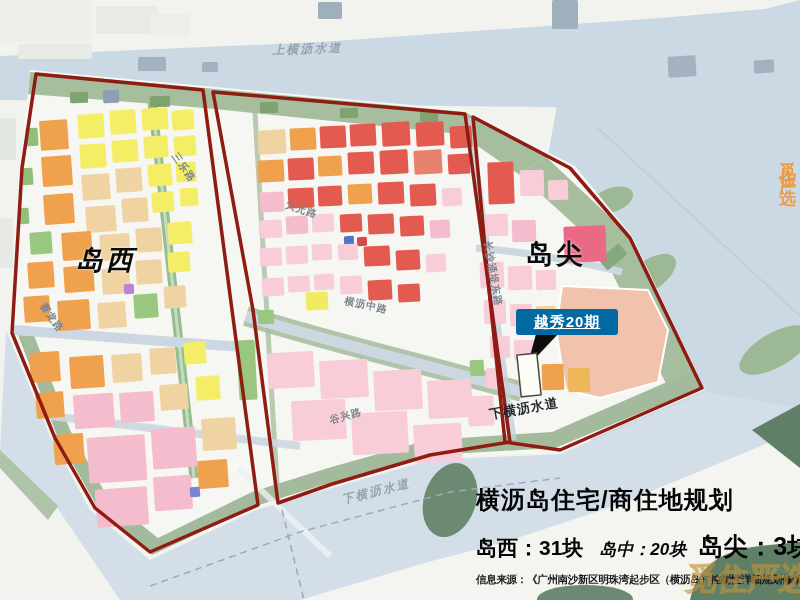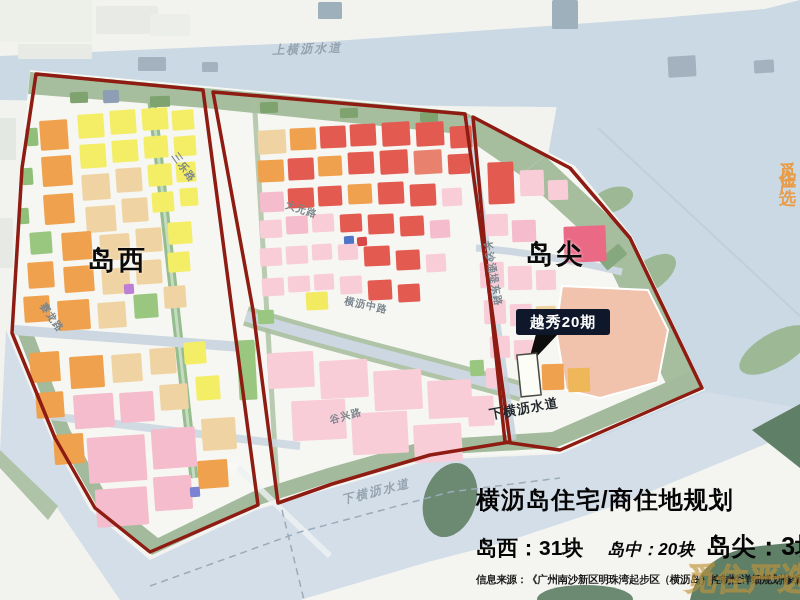--- a/index.html
+++ b/index.html
@@ -6,28 +6,28 @@
   #stage{position:relative;width:800px;height:600px;overflow:hidden;background:#f2f3ef;
          font-family:"Liberation Sans",sans-serif;}
   #basemap{position:absolute;left:0;top:0;}
   #label-layer{position:absolute;left:0;top:0;width:800px;height:600px;pointer-events:none;}
   .maplabel{position:absolute;transform-origin:left top;white-space:nowrap;font-weight:bold;}
   .region{font-size:27px;color:#0b0b0b;letter-spacing:3px;font-weight:900;
           text-shadow:0 0 3px rgba(255,255,255,.85);}
   .water{font-size:12px;color:#94a3af;font-style:italic;font-weight:600;letter-spacing:2px;}
   .water-dark{font-size:13px;color:#23282d;font-weight:900;letter-spacing:1px;}
   .road{font-size:10px;color:#7b858d;font-weight:600;letter-spacing:1px;}
-  #callout-box{position:absolute;left:516px;top:309px;width:94px;height:26px;background:#0f172a;
+  #callout-box{position:absolute;left:516px;top:309px;width:102px;height:26px;background:#0369a1;
           color:#ffffff;border-radius:3px;font-size:15px;font-weight:bold;text-align:center;
-          line-height:26px;letter-spacing:1px;}
+          line-height:26px;letter-spacing:1px;text-decoration:underline;}
   #title-block{position:absolute;left:476px;top:484px;width:330px;}
   #map-title{font-size:24px;font-weight:900;color:#050505;letter-spacing:1px;white-space:nowrap;}
   #stats-row{margin-top:14px;display:flex;align-items:baseline;color:#050505;white-space:nowrap;}
   .stat{font-weight:900;}
-  .stat-a{font-size:21px;margin-right:24px;}
+  .stat-a{font-size:21px;margin-right:16px;}
   .stat-b{font-size:17px;margin-right:12px;font-style:italic;}
   .stat-c{font-size:25px;}
   #source-line{margin-top:10px;font-size:10.5px;font-weight:bold;color:#1a1a1a;
           white-space:nowrap;letter-spacing:-0.3px;}
   #watermark-right{position:absolute;right:1px;top:148px;writing-mode:vertical-rl;
           font-size:17px;font-weight:900;color:#f18c1f;opacity:.8;letter-spacing:9px;}
   #watermark-corner{position:absolute;left:686px;top:558px;font-size:31px;font-weight:900;
           color:rgba(95,145,95,.40);-webkit-text-stroke:1px rgba(235,150,45,.45);
           transform:skewX(-6deg);white-space:nowrap;}
 </style>
@@ -240,21 +240,21 @@
       <path d="M36,74 L203,90 L232,310 L258,505 L150,552 L95,508 L55,438 L12,333 L22,168 Z"></path>
       <path d="M213,92 L465,114 L510,442 L430,455 L332,484 L278,503 L253,310 Z"></path>
       <path d="M473,117 L570,168 L630,238 L702,388 L560,450 L505,442 L488,280 Z"></path>
     </g>
 
     <polygon points="536,334 558,334 527,367" fill="#0d0d0d"></polygon>
     <rect x="519" y="354" width="20" height="42" fill="#fdfdf8" stroke="#4a4a42" stroke-width="1.5" transform="rotate(-6 529 375)"></rect>
   </svg>
 
   <div id="label-layer">
-      <div class="maplabel region" style="left: 88px; top: 242px;">岛西</div>
+      <div class="maplabel region" style="left: 76px; top: 242px; font-style: italic;">岛西</div>
       <div class="maplabel region" style="left: 526px; top: 236px;">岛尖</div>
       <div class="maplabel water" style="left: 272px; top: 42px; transform: rotate(-2deg);">上横沥水道</div>
       <div class="maplabel water" style="left: 340px; top: 492px; transform: rotate(-14deg);">下横沥水道</div>
       <div class="maplabel water-dark" style="left: 488px; top: 406px; transform: rotate(-10deg);">下横沥水道</div>
       <div class="maplabel road" style="left: 180px; top: 150px; transform: rotate(55deg);">三乐路</div>
       <div class="maplabel road" style="left: 288px; top: 198px; transform: rotate(18deg);">大元路</div>
       <div class="maplabel road" style="left: 346px; top: 294px; transform: rotate(12deg);">横沥中路</div>
       <div class="maplabel road" style="left: 48px; top: 300px; transform: rotate(55deg);">赛龙路</div>
       <div class="maplabel road" style="left: 328px; top: 414px; transform: rotate(-16deg);">谷兴路</div>
       <div class="maplabel road" style="left: 494px; top: 240px; transform: rotate(80deg);">长沙涌堤东路</div>

